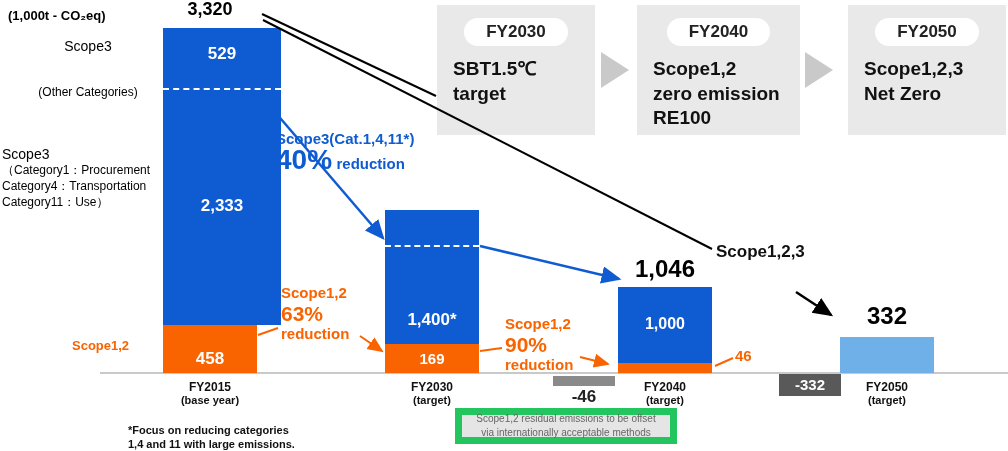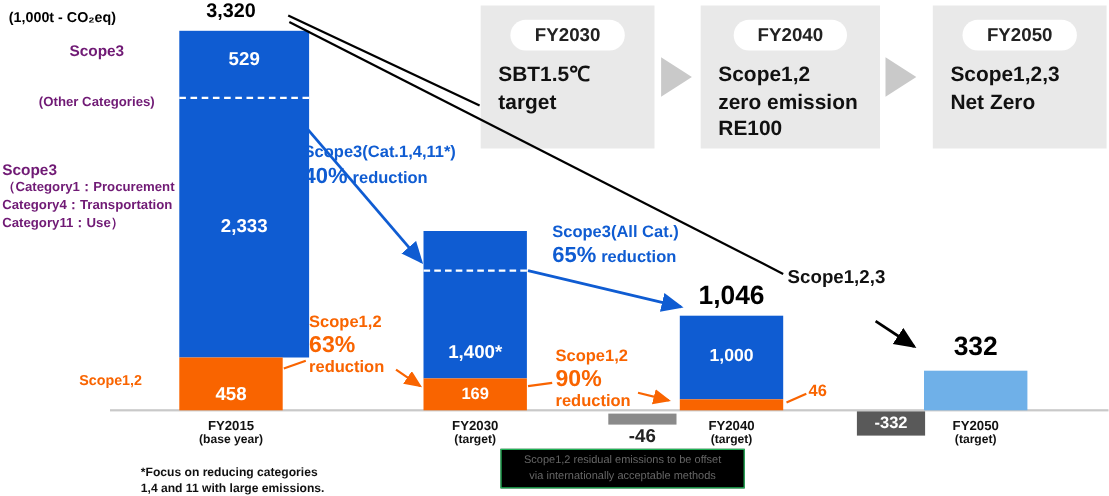--- a/index.html
+++ b/index.html
@@ -20,36 +20,36 @@
   .bar-orange{background:#f96400;}
   .bar-light{background:#6fb0e8;}
   .seg-label{position:absolute;left:0;width:100%;text-align:center;color:#fff;
              font-weight:bold;font-size:17px;}
   .dash{position:absolute;left:0;right:0;border-top:2px dashed #fff;}
   .total{font-weight:bold;color:#000;text-align:center;}
   .axis-line{background:#c9c9c9;}
   .axis-year{font-size:12px;font-weight:bold;text-align:center;color:#111;}
   .axis-note{font-size:11px;font-weight:bold;text-align:center;color:#111;}
   
-  .leg-blue{color:#701a75;font-weight:bold;}
+  .leg-blue{color:#000000;font-weight:normal;}
   .leg-orange{color:#f96400;font-weight:bold;font-size:13px;}
   
   .ann{font-weight:bold;}
   .ann.blue{color:#0f5cd2;} .ann.orange{color:#f96400;} .ann.black{color:#111;}
   .ann-scope{font-size:15px;line-height:18px;}
-  .ann-pct{font-size:20px;line-height:24px;display:inline-block;}
+  .ann-pct{font-size:28px;line-height:24px;display:inline-block;}
   .ann-word{font-size:15px;display:inline-block;}
   .ann .stack-pct{font-size:21px;line-height:23px;}
   .ann .stack-word{font-size:15px;line-height:17px;}
   
   .offset-gray{background:#8a8a8a;}
   .offset-dark{background:#595959;color:#fff;font-weight:bold;font-size:15px;
                text-align:center;line-height:22px;}
   .offset-label{font-size:17px;font-weight:bold;color:#222;text-align:center;}
-  .note-box{border:1px solid #22c55e;background:#000000;color:#666;font-size:10px;line-height:1.45;
+  .note-box{border:7px solid #22c55e;background:#e5e5e5;color:#666;font-size:10px;line-height:1.45;
             display:flex;align-items:center;justify-content:center;text-align:center;box-sizing:border-box;}
   .footnote{font-size:11px;font-weight:bold;color:#111;line-height:1.25;}
   svg.overlay{position:absolute;left:0;top:0;pointer-events:none;}
 </style>
 </head>
 <body>
 
 <div class="canvas">
 
   <div class="abs unit" style="left:8px;top:8px;">(1,000t - CO₂eq)</div>
@@ -133,27 +133,20 @@
   <div class="abs footnote pre" style="left:128px;top:408px;margin-top:16px;">*Focus on reducing categories
 1,4 and 11 with large emissions.</div>
 
   <div class="abs ann blue" style="left:276px;top:130px;">
     <div class="ann-scope">Scope3(Cat.1,4,11*)</div>
     <div>
       <span class="ann-pct">40%</span>
       <span class="ann-word">reduction</span>
     </div>
   </div>
-  <div class="abs ann blue" style="left:502px;top:202px;">
-    <div class="ann-scope">Scope3(All Cat.)</div>
-    <div>
-      <span class="ann-pct">65%</span>
-      <span class="ann-word">reduction</span>
-    </div>
-  </div>
   <div class="abs ann orange" style="left:281px;top:284px;">
     <div class="ann-scope">Scope1,2</div>
     <div class="stack-pct">63%</div>
     <div class="stack-word">reduction</div>
   </div>
   <div class="abs ann orange" style="left:505px;top:315px;">
     <div class="ann-scope">Scope1,2</div>
     <div class="stack-pct">90%</div>
     <div class="stack-word">reduction</div>
   </div>

